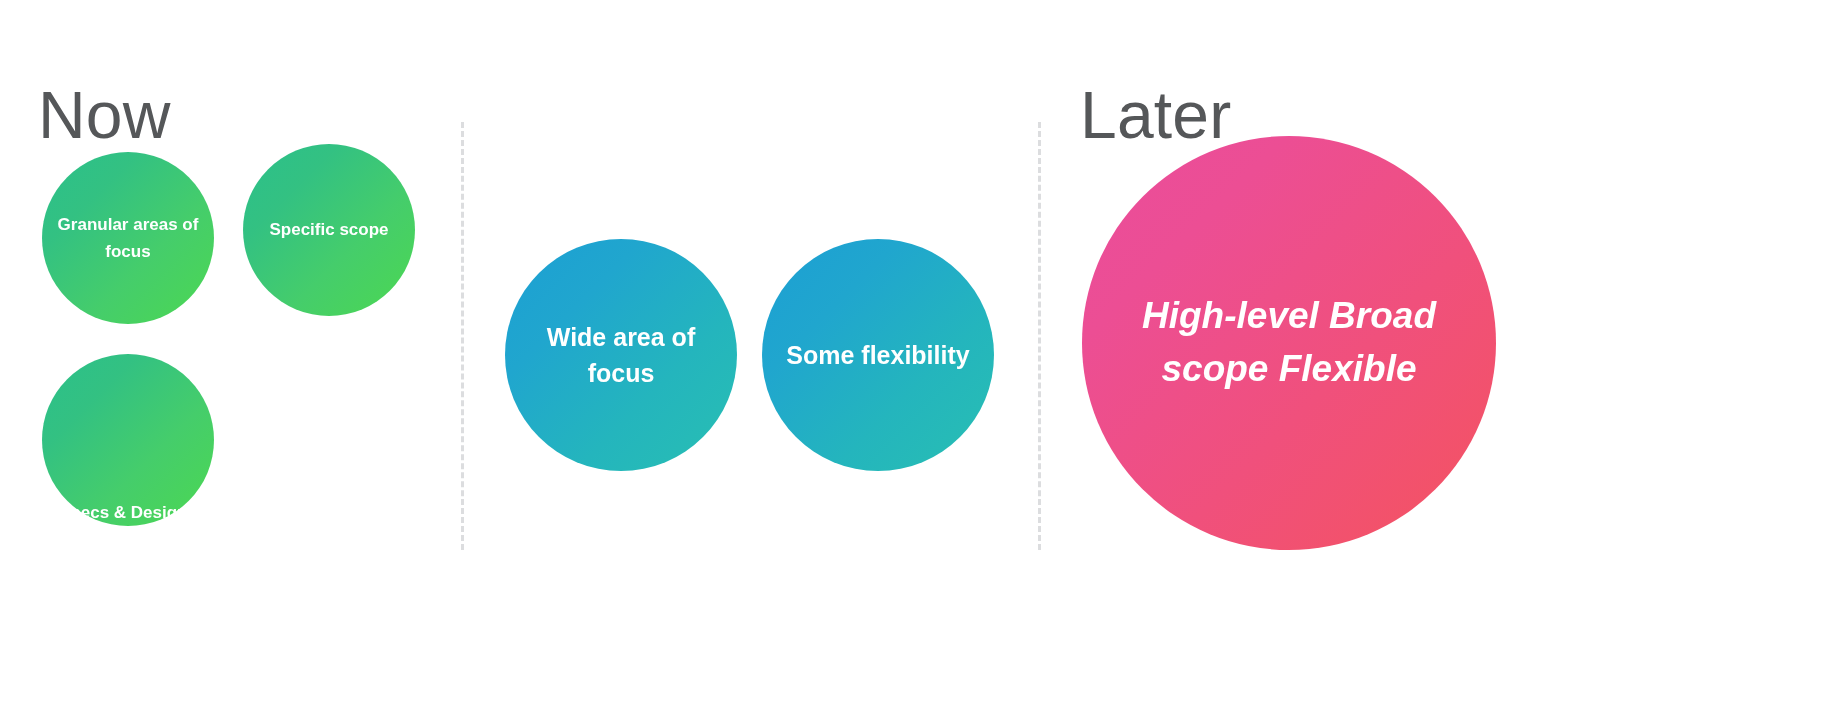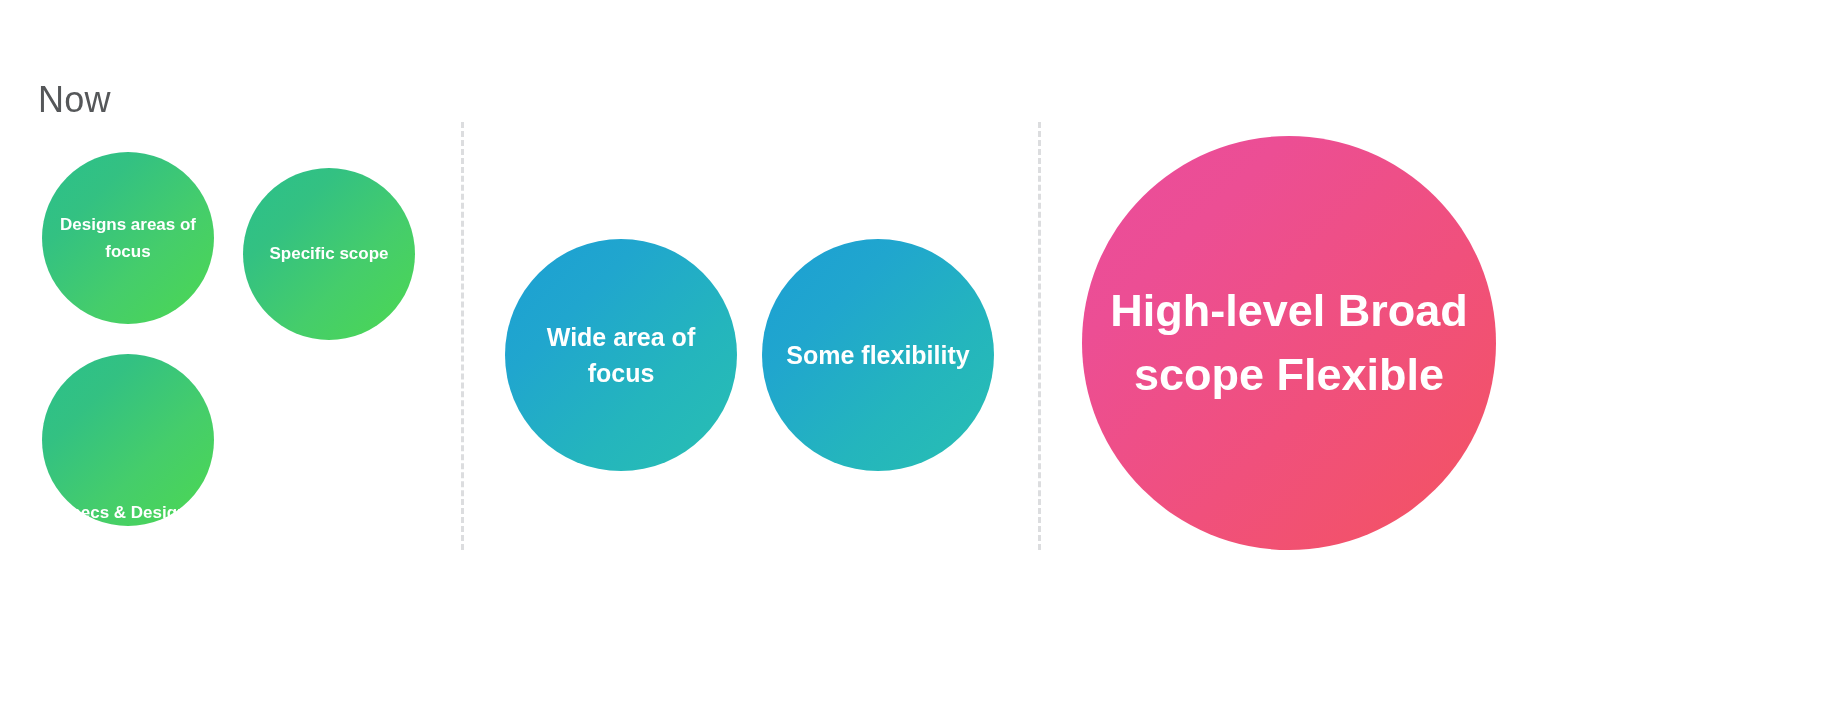--- a/index.html
+++ b/index.html
@@ -19,21 +19,21 @@
     position: absolute;
     inset: 0;
     background: #ffffff;
   }
 
   
   .col-header {
     position: absolute;
     font-family: "Liberation Sans", sans-serif;
     font-weight: 300;
-    font-size: 36px;
+    font-size: 66px;
     line-height: 1;
     color: #555759;
     letter-spacing: 0.2px;
     white-space: nowrap;
   }
   #hdr-now   { left: 38px;   top: 82px; }
   #hdr-next  { left: 500px;  top: 82px; }
   #hdr-later { left: 1080px; top: 82px; }
 
   
@@ -67,55 +67,57 @@
 
   
   .bubble-now {
     width: 172px;
     height: 172px;
     background: linear-gradient(135deg, #2bc08b 0%, #33c182 28%, #45cd6b 62%, #4cd851 100%);
     font-size: 17px;
     line-height: 1.6;
   }
   #now-1 { left: 42px;  top: 152px; }
-  #now-2 { left: 243px; top: 168px; }
+  #now-2 { left: 243px; top: 144px; }
   #now-3 { left: 42px;  top: 354px; align-items: flex-end; }
   #now-4 { left: 243px; top: 354px; }
 
   
   .bubble-next {
     background: linear-gradient(135deg, #1c9fd4 0%, #20a6ce 30%, #24b5bd 65%, #28bfb2 100%);
     font-size: 25px;
     line-height: 1.45;
   }
   #next-1 { left: 505px; width: 232px; height: 232px; top: 239px; }
   #next-2 { left: 762px; width: 232px; height: 232px; top: 239px; }
 
   
   .bubble-later {
     background: linear-gradient(135deg, #ea4d9c 0%, #ec4e94 25%, #f0507c 60%, #f4535f 100%);
-    font-size: 45px;
+    font-size: 37px;
     line-height: 1.42;
+    font-style: italic;
   }
   #later-1 { left: 1082px; width: 414px; height: 414px; top: 136px; }
 </style>
 </head>
 <body>
 
 <div class="board">
 
   <div class="col-header" id="hdr-now">Now</div>
 
 
+  <div class="col-header" id="hdr-later">Later</div>
 
   <div class="divider" id="divider-1"></div>
   <div class="divider" id="divider-2"></div>
 
   <div class="bubble bubble-now" id="now-1">
-    <span class="bubble-label">Designs areas of focus</span>
+    <span class="bubble-label">Granular areas of focus</span>
   </div>
 
   <div class="bubble bubble-now" id="now-2">
     <span class="bubble-label">Specific scope</span>
   </div>
 
   <div class="bubble bubble-now" id="now-3">
     <span class="bubble-label">Specs &amp; Designs</span>
   </div>
 

